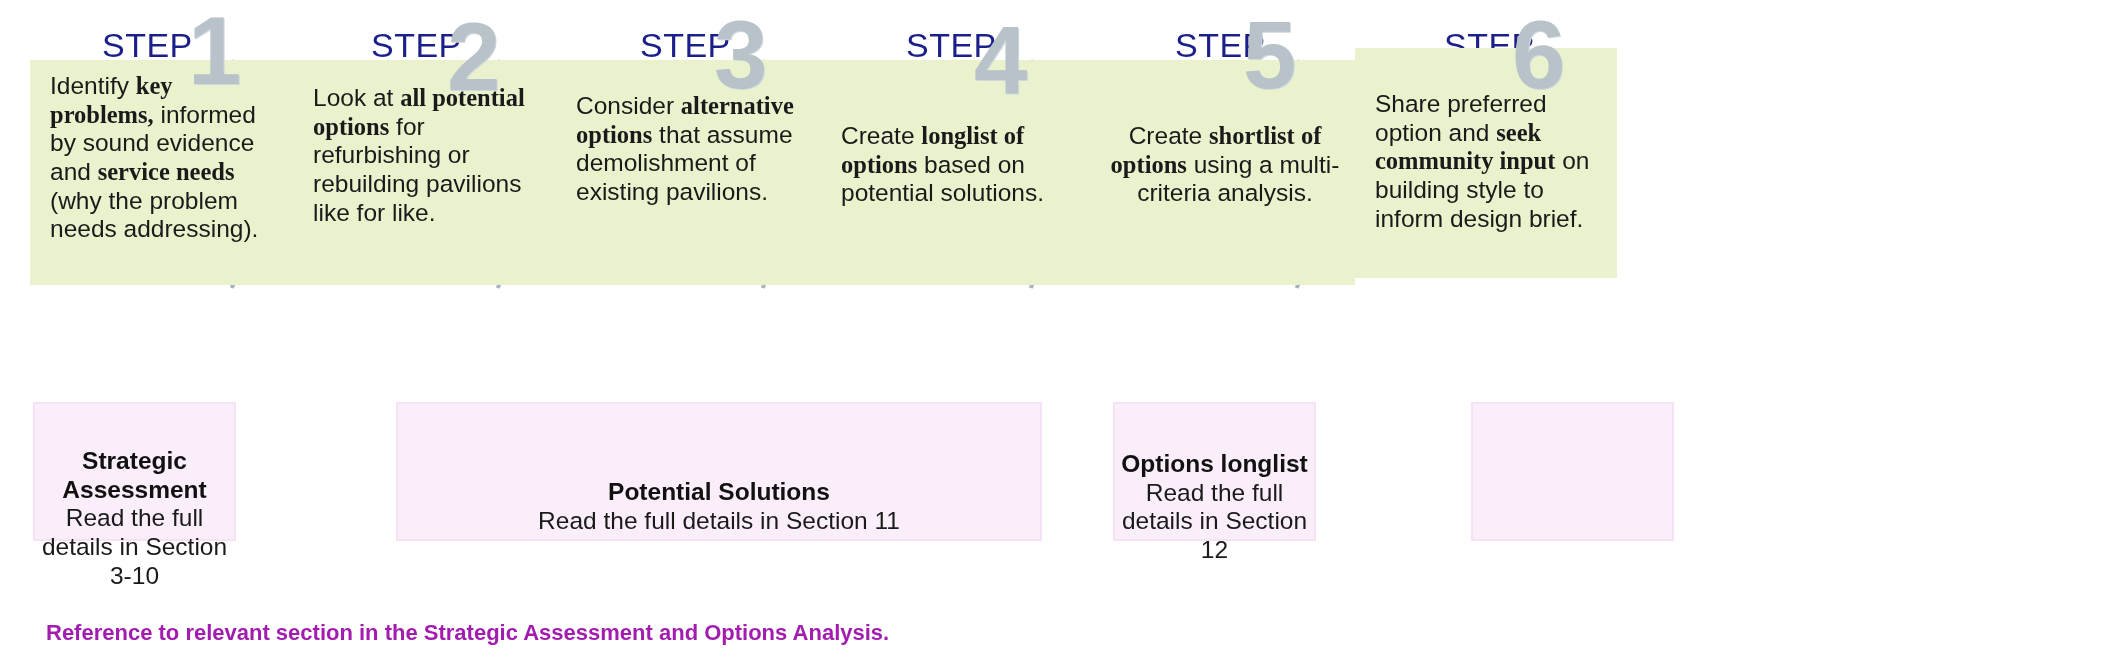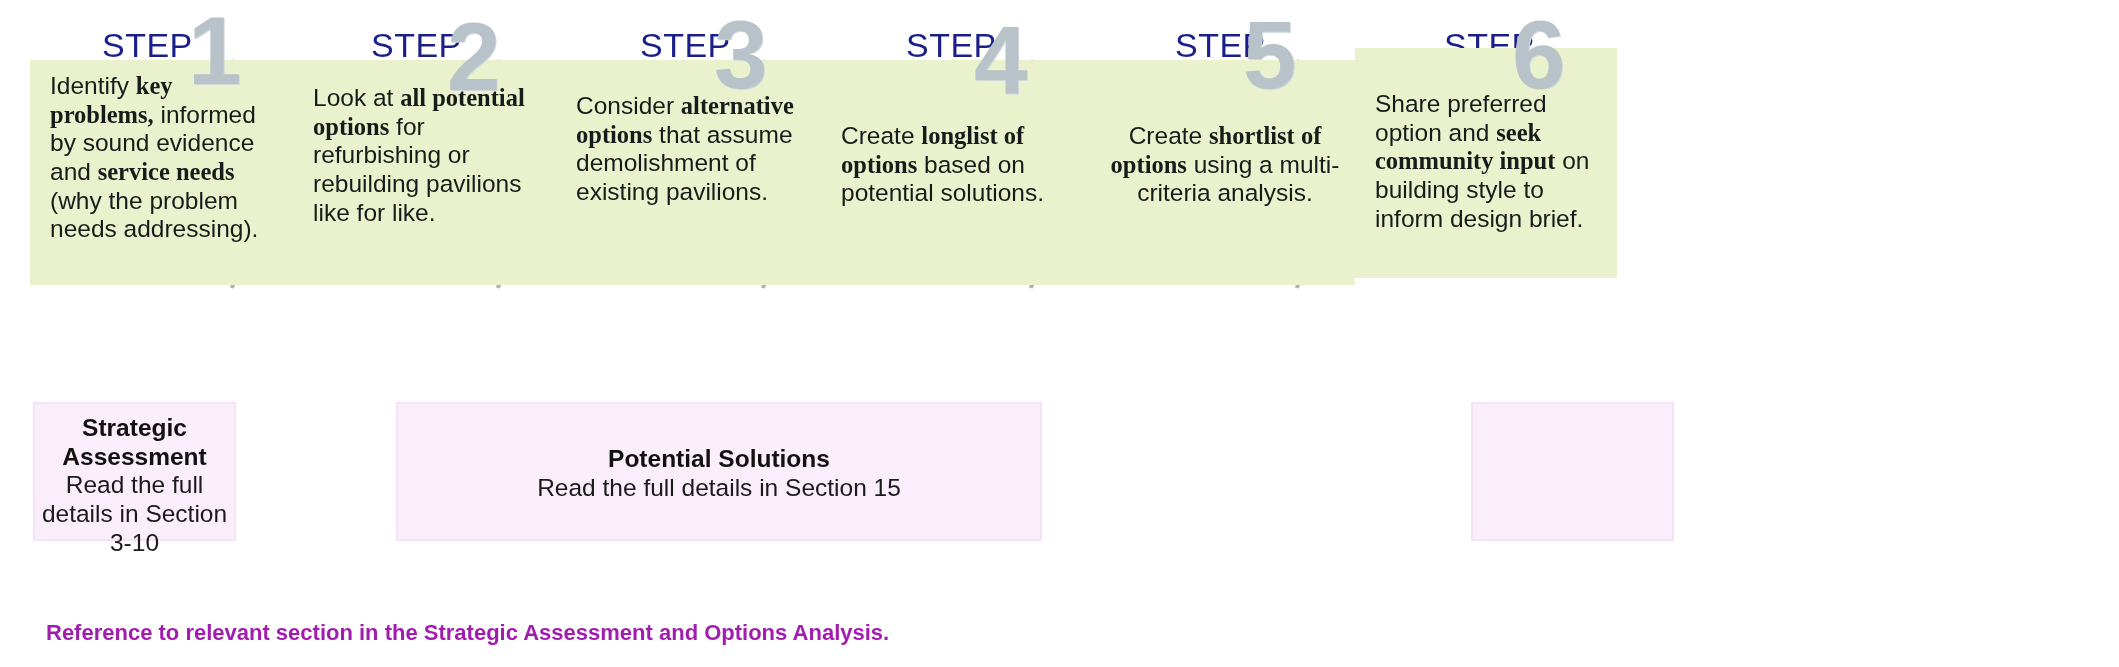--- a/index.html
+++ b/index.html
@@ -81,20 +81,21 @@
     box-sizing: border-box;
     text-align: center;
     z-index: 2;
   }
   .pink-title {
     font-size: 24.5px;
     font-weight: bold;
     color: #111111;
     line-height: 1.17;
     font-family: "Liberation Sans", sans-serif;
+    margin-top: 33px;
   }
   .pink-sub {
     font-size: 24.5px;
     font-weight: normal;
     color: #1a1a1a;
     line-height: 1.17;
     font-family: "Liberation Sans", sans-serif;
   }
   .pink-inner {
     position: absolute;
@@ -210,24 +211,30 @@
   <div class="pink-box" style="left:33px; top:402px; width:203px; height:139px;">
     <div class="pink-inner" style="top:10px;">
       <div class="pink-title">Strategic Assessment</div>
       <div class="pink-sub">Read the full details in Section 3-10</div>
     </div>
   </div>
 
   <div class="pink-box" style="left:396px; top:402px; width:646px; height:139px;">
     <div class="pink-inner" style="top:41px;">
       <div class="pink-title">Potential Solutions</div>
-      <div class="pink-sub">Read the full details in Section 15</div>
-    </div>
-  </div>
-
+      <div class="pink-sub">Read the full details in Section 11</div>
+    </div>
+  </div>
+
+  <div class="pink-box" style="left:1113px; top:402px; width:203px; height:139px;">
+    <div class="pink-inner" style="top:13px;">
+      <div class="pink-title">Options longlist</div>
+      <div class="pink-sub">Read the full details in Section 12</div>
+    </div>
+  </div>
 
   <div class="pink-box" style="left:1471px; top:402px; width:203px; height:139px;">
     <div class="pink-inner" style="top:13px;">
     </div>
   </div>
 
   <div class="footer-note">Reference to relevant section in the Strategic Assessment and Options Analysis.</div>
 
 </div>
 

